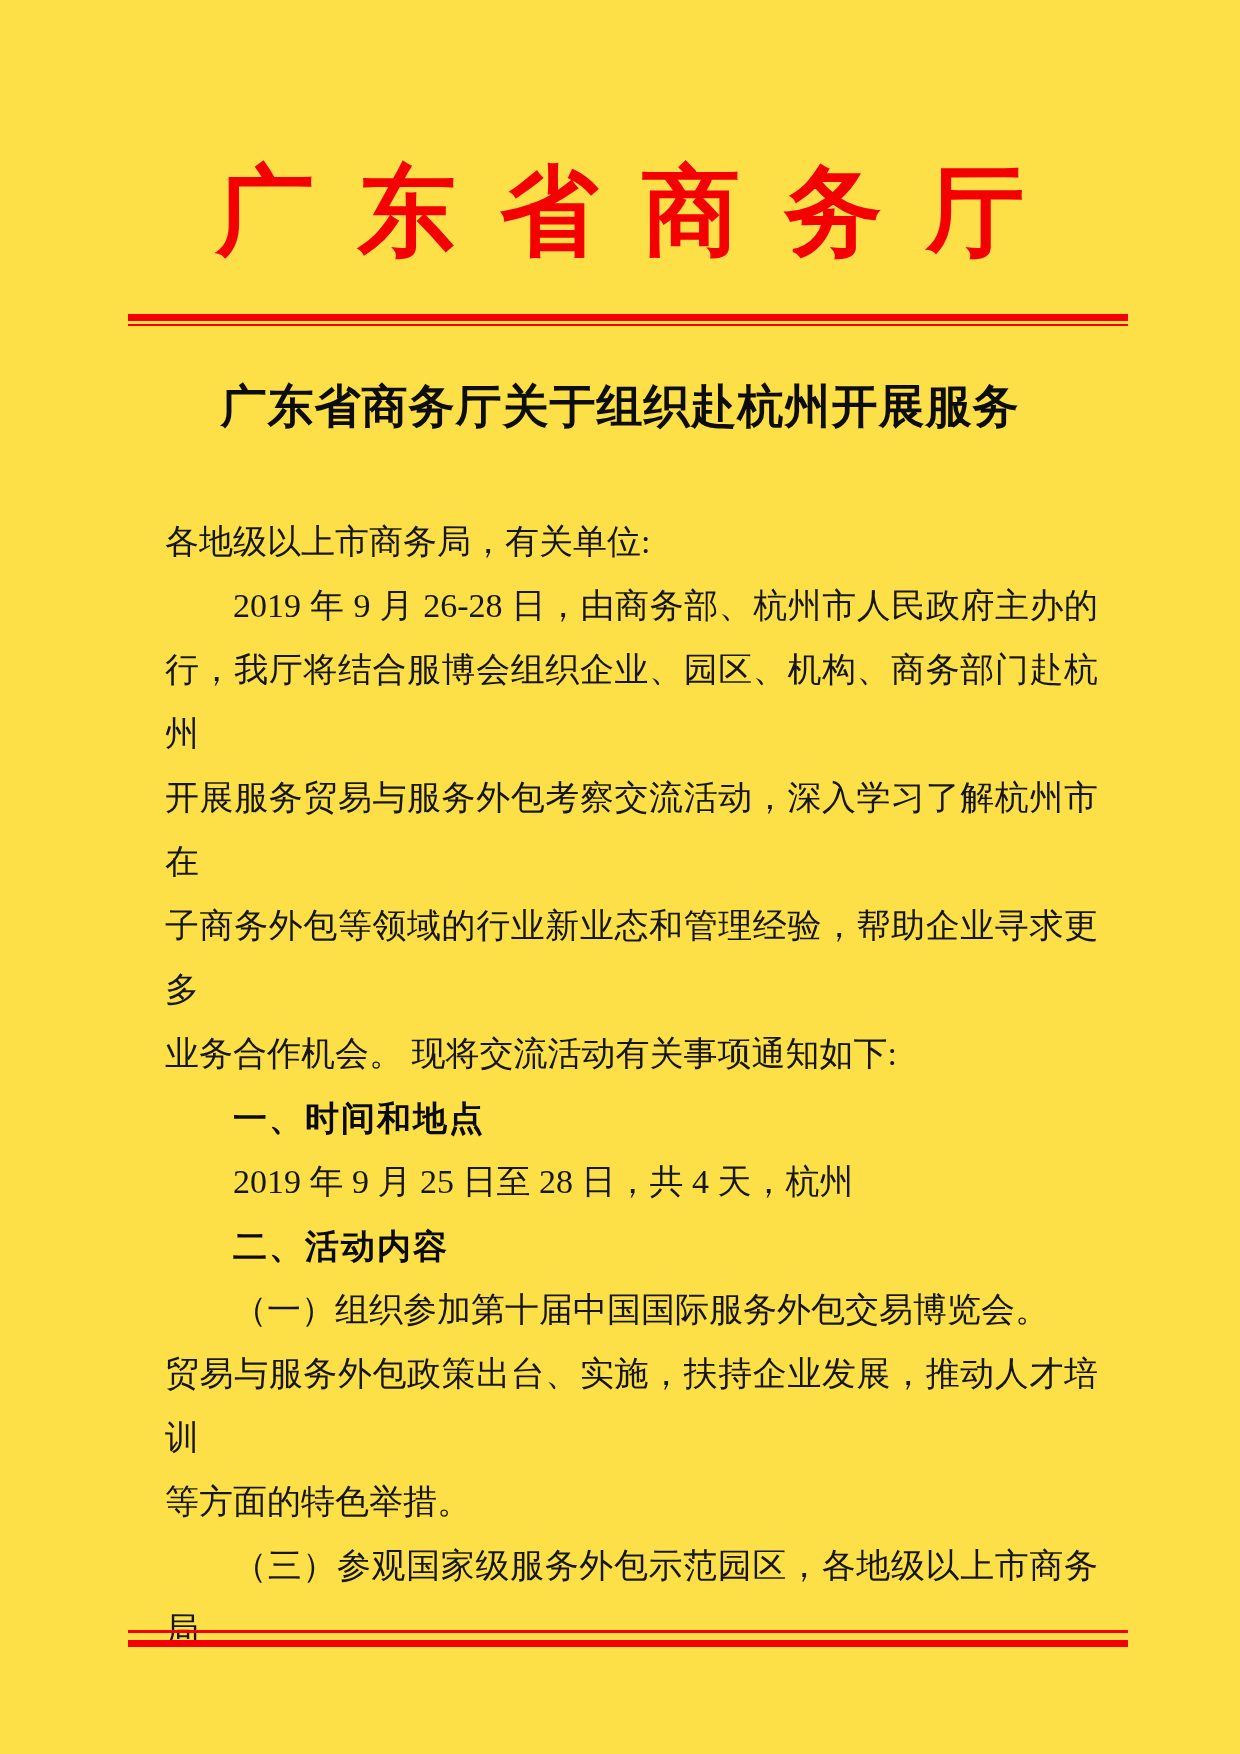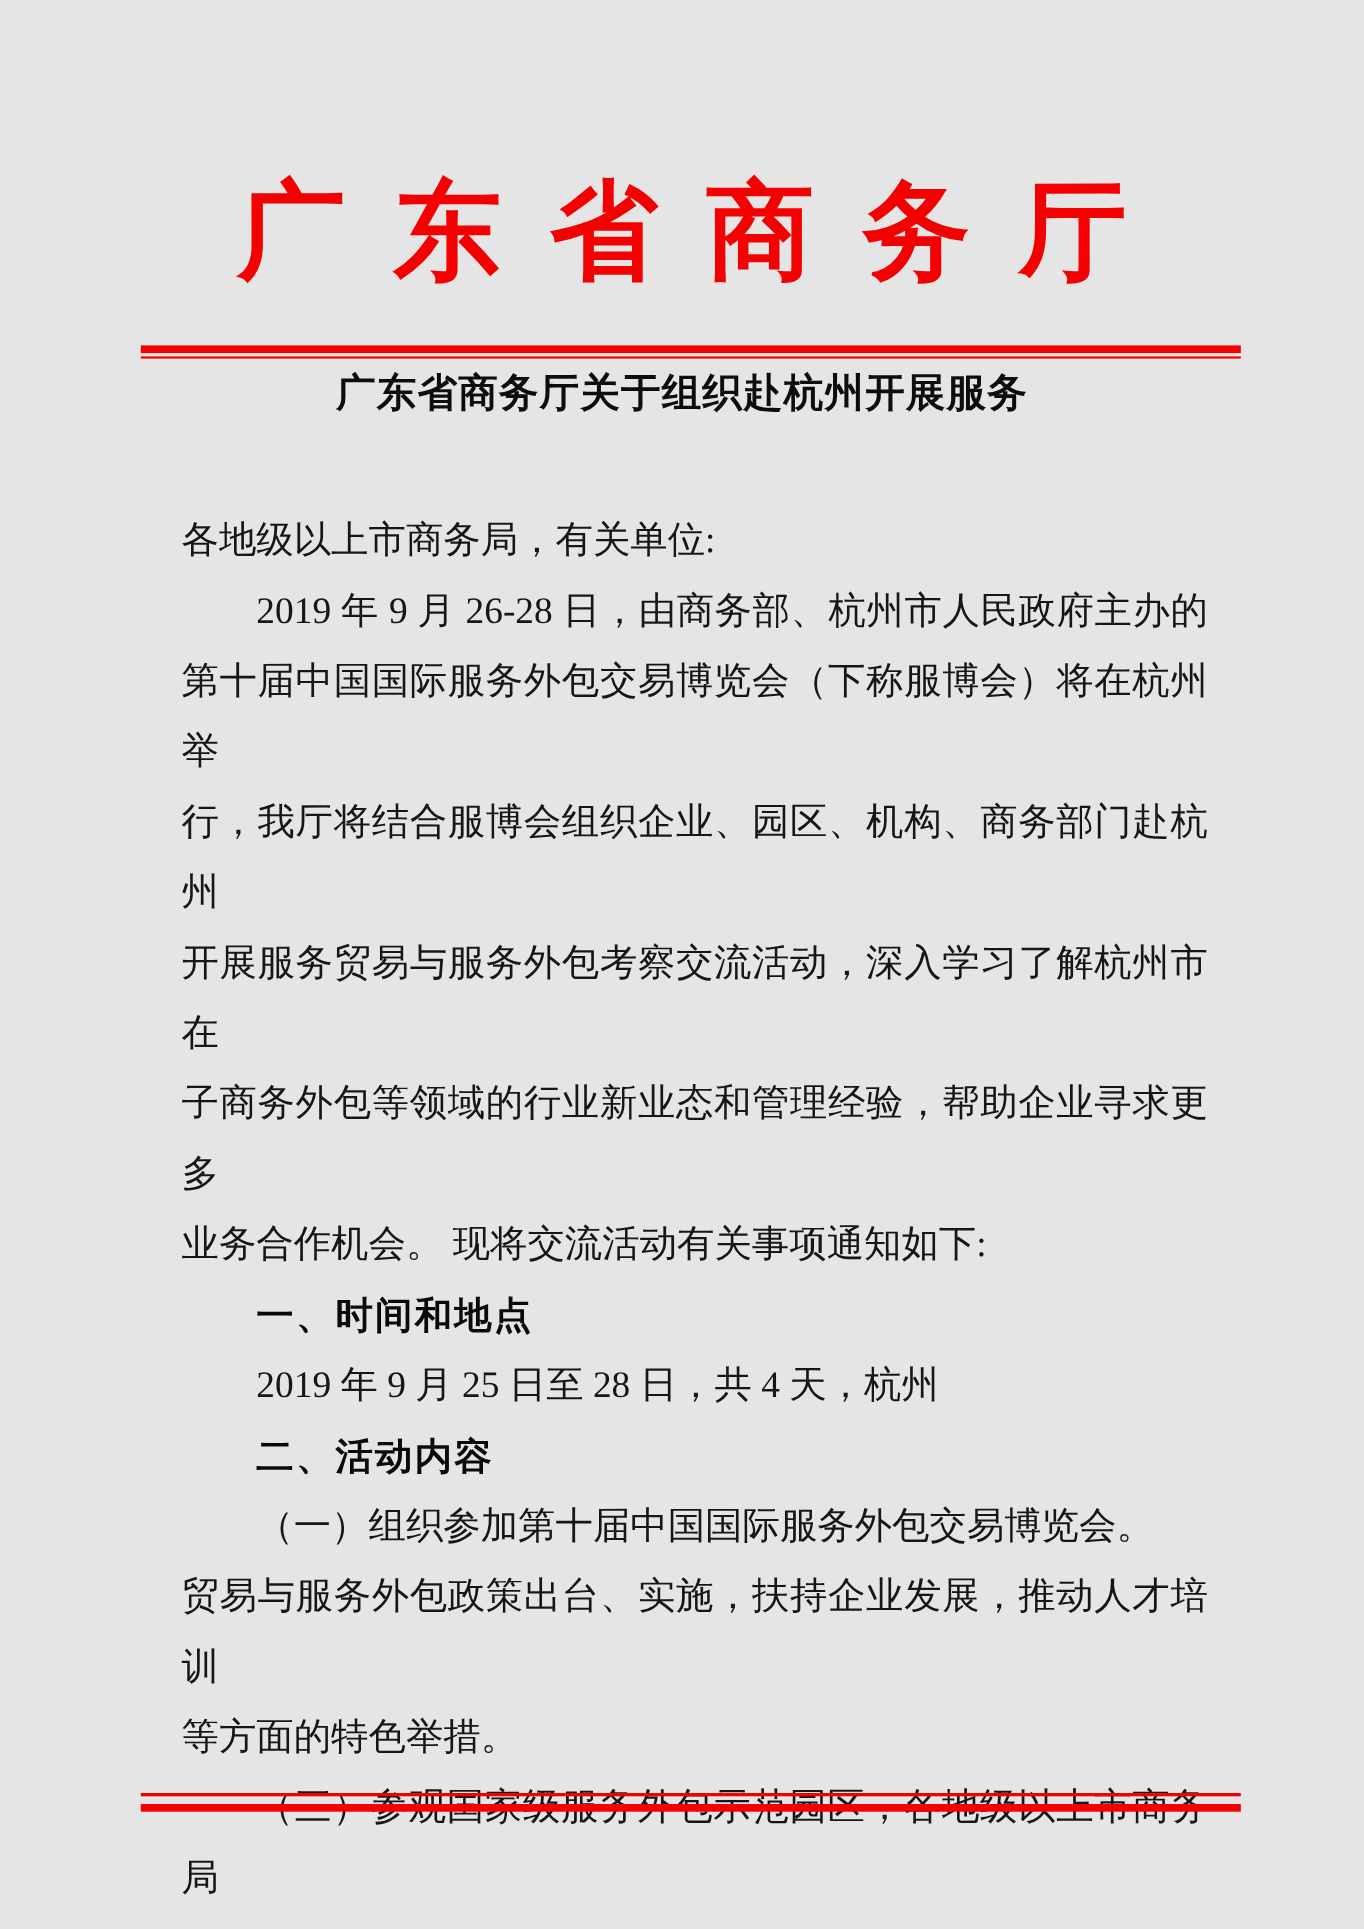--- a/index.html
+++ b/index.html
@@ -3,21 +3,21 @@
 <meta charset="utf-8">
 <style>
   * { margin: 0; padding: 0; box-sizing: border-box; }
   html, body { background: #ffffff; }
   body { font-family: "Liberation Serif", serif; }
 
   .page {
     position: relative;
     width: 1240px;
     height: 1754px;
-    background: #e5e5e5;
+    background: #fde047;
     overflow: hidden;
     color: #111111;
   }
 
   
   .letterhead {
     padding-top: 156px;
     text-align: center;
     font-family: "Liberation Serif", "DejaVu Serif", serif;
     font-size: 98px;
@@ -34,23 +34,24 @@
     margin-top: 46px;
     margin-left: 128px;
     width: 1000px;
   }
   .rule-thick { height: 7px; background: #f40000; }
   .rule-thin  { height: 2px; background: #f40000; }
   .rule-group .rule-thin { margin-top: 3px; }
 
   
   .doc-title {
+    margin-top: 50px;
     text-align: center;
     font-family: "Liberation Serif", "DejaVu Serif", serif;
-    font-size: 36px;
+    font-size: 46px;
     font-weight: 700;
     line-height: 62px;
     letter-spacing: 1px;
     color: #0d0d0d;
   }
 
   
   .body-block {
     margin: 72px 142px 0 142px;
     width: 956px;
@@ -98,21 +99,20 @@
     <div class="rule-thin" style="background: rgb(244, 0, 0);"></div>
   </div>
 
   <h1 class="doc-title">
     <span>广东省商务厅关于组织赴杭州开展服务</span><br>
   </h1>
 
   <div class="body-block" id="body-lines">
       <div class="line">各地级以上市商务局，有关单位:</div>
       <div class="line indent fill">2019 年 9 月 26-28 日，由商务部、杭州市人民政府主办的</div>
-      <div class="line fill">第十届中国国际服务外包交易博览会（下称服博会）将在杭州举</div>
       <div class="line fill">行，我厅将结合服博会组织企业、园区、机构、商务部门赴杭州</div>
       <div class="line fill">开展服务贸易与服务外包考察交流活动，深入学习了解杭州市在</div>
       <div class="line fill">子商务外包等领域的行业新业态和管理经验，帮助企业寻求更多</div>
       <div class="line">业务合作机会。 现将交流活动有关事项通知如下:</div>
       <div class="line indent heading">一、时间和地点</div>
       <div class="line indent">2019 年 9 月 25 日至 28 日，共 4 天，杭州</div>
       <div class="line indent heading">二、活动内容</div>
       <div class="line indent">（一）组织参加第十届中国国际服务外包交易博览会。</div>
       <div class="line fill">贸易与服务外包政策出台、实施，扶持企业发展，推动人才培训</div>
       <div class="line">等方面的特色举措。</div>

